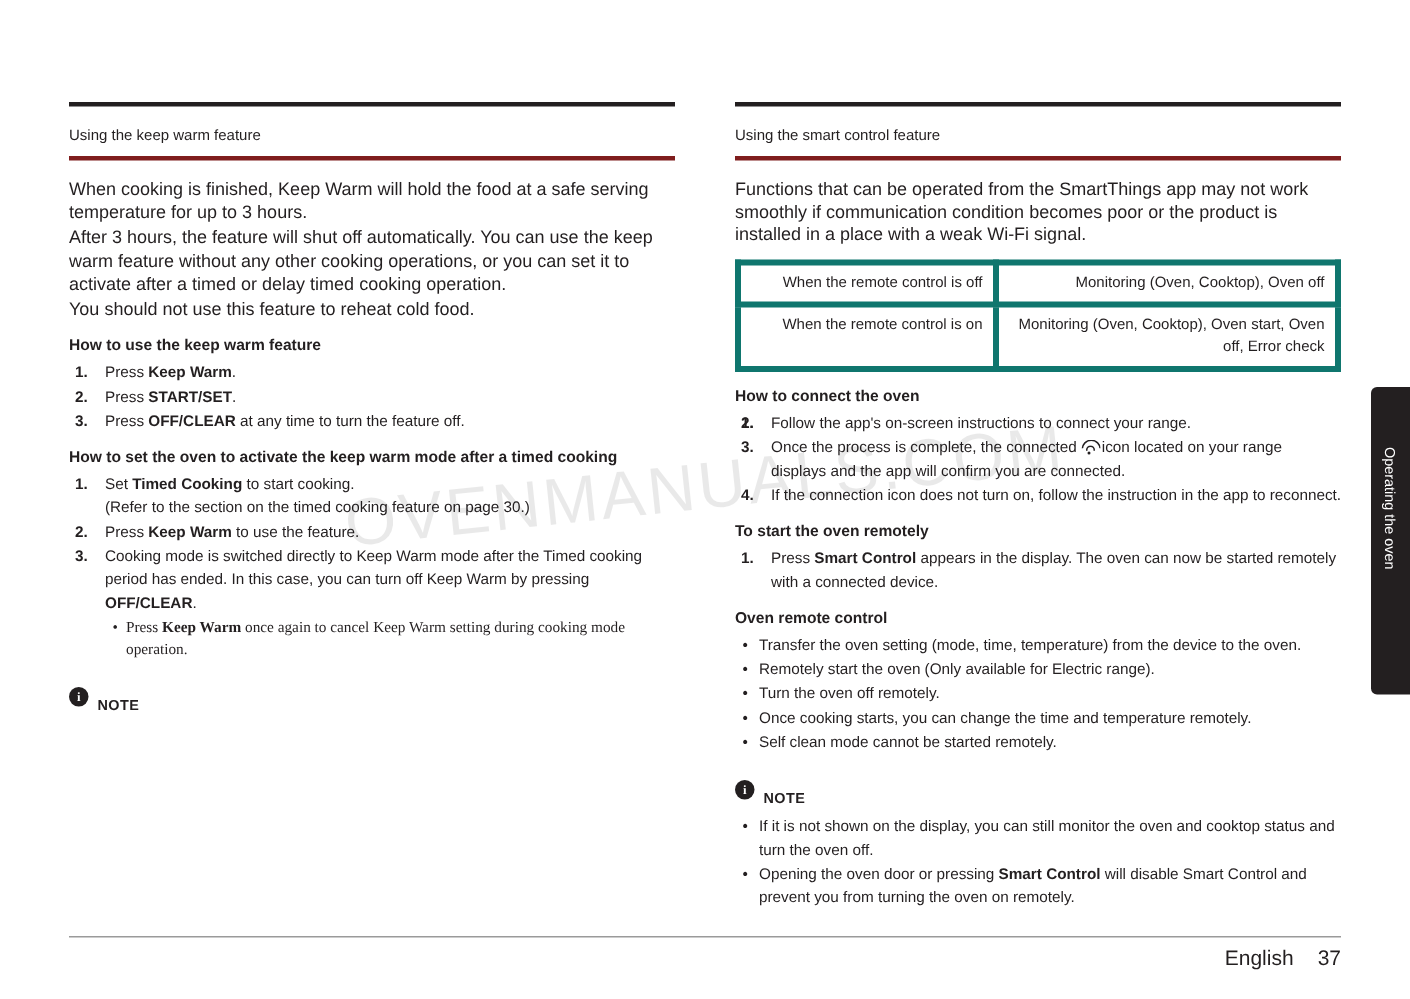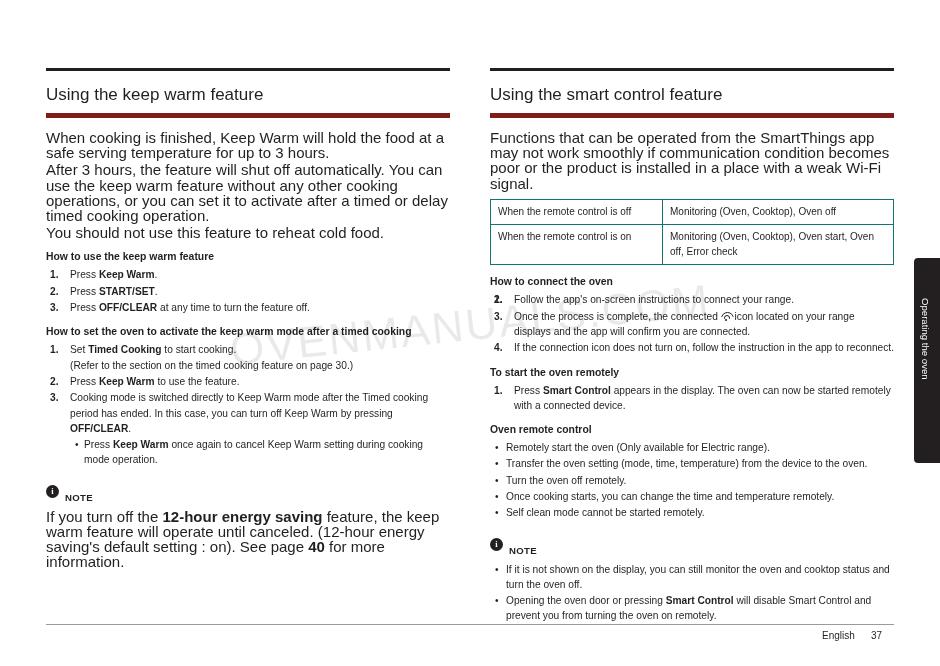--- a/index.html
+++ b/index.html
@@ -39,29 +39,29 @@
     display: flex;
     gap: 40px;
   }
   .col { width: 404px; position: relative; }
   .rule-top {
     height: 3px;
     background: #231f20;
     margin-bottom: 14px;
   }
   h1.section-title {
-    font-size: 17px;
+    font-size: 10px;
     font-weight: 400;
     margin: 0 0 6px 0;
     padding-bottom: 8px;
-    border-bottom: 5px solid #7f1d1d;
+    border-bottom: 3px solid #7f1d1d;
     color: #231f20;
   }
   p.body, .body {
-    font-size: 15px;
+    font-size: 12px;
     line-height: 15.2px;
     margin: 0 0 2px 0;
     color: #231f20;
   }
   .spacer-6 { height: 6px; }
   h2.sub {
     font-size: 10.4px;
     font-weight: bold;
     margin: 11px 0 5px 0;
     color: #231f20;
@@ -89,21 +89,21 @@
     position: relative;
     padding-left: 16px;
     font-size: 10.2px;
     line-height: 15.3px;
     margin-bottom: 1px;
   }
   ul.bul > li:before {
     content: "•";
     position: absolute; left: 5px; top: 0;
   }
-  ul.bul.indent { margin-left: 24px; }
+  ul.bul.indent { margin-left: 24px; font-family: Liberation Serif, serif; }
   ul.bul.indent > li { padding-left: 14px; }
   b { font-weight: bold; }
   .note-head {
     display: flex; align-items: center;
     gap: 6px;
     margin: 12px 0 6px 0;
   }
   .note-icon {
     width: 13px; height: 13px;
     border-radius: 50%;
@@ -121,24 +121,25 @@
     letter-spacing: 0.3px;
     margin-top: 12px;
   }
   table.remote {
     border-collapse: collapse;
     width: 100%;
     margin-top: 8px;
     font-size: 10px;
   }
   table.remote td {
-    border: 1px solid #0f766e;
+    border: 4px solid #0f766e;
     padding: 5px 7px;
     line-height: 14.5px;
     vertical-align: top;
+    text-align: right;
   }
   table.remote td.left { width: 172px; }
   .tab {
     position: absolute;
     right: 0; top: 258px;
     width: 26px; height: 205px;
     background: #231f20;
     border-radius: 4px 0 0 4px;
   }
   .tab span {
@@ -158,22 +159,22 @@
     height: 20px;
   }
   .footer .line {
     height: 1px;
     background: #9a9a9a;
     position: absolute;
     left: 0; right: 0; top: 0;
   }
   .footer .txt {
     position: absolute;
-    right: 12px; top: 6px;
-    font-size: 10px;
+    right: 0; top: 6px;
+    font-size: 14px;
   }
   .footer .pg { margin-left: 16px; }
   .wifi {
     display: inline-block;
     width: 11px; height: 9px;
     position: relative;
     vertical-align: -1px;
   }
   .wifi:before {
     content: "";
@@ -254,21 +255,20 @@
       <ul class="bul indent">
         <li>
           <span>Press </span><b>Keep Warm</b><span> once again to cancel Keep Warm setting during cooking mode operation.</span>
         </li>
       </ul>
 
       <div class="note-head">
         <span class="note-icon">i</span>
         <span class="note-label">NOTE</span>
       </div>
-      <p class="body"><span>If you turn off the </span><b>12-hour energy saving</b><span> feature, the keep warm feature will operate until canceled. (12-hour energy saving's default setting : on). See page </span><b>40</b><span> for more information.</span></p>
     </div>
 
     <div class="col">
       <div class="rule-top"></div>
       <h1 class="section-title">Using the smart control feature</h1>
 
       <div class="spacer-6"></div>
       <p class="body">Functions that can be operated from the SmartThings app may not work smoothly if communication condition becomes poor or the product is installed in a place with a weak Wi-Fi signal.</p>
 
       <table class="remote">
@@ -306,22 +306,22 @@
       <h2 class="sub">To start the oven remotely</h2>
       <ol class="num">
         <li>
           <span class="n">1.</span>
           <span>Press </span><b>Smart Control</b><span> appears in the display. The oven can now be started remotely with a connected device.</span>
         </li>
       </ol>
 
       <h2 class="sub">Oven remote control</h2>
       <ul class="bul">
+        <li>Transfer the oven setting (mode, time, temperature) from the device to the oven.</li>
         <li>Remotely start the oven (Only available for Electric range).</li>
-        <li>Transfer the oven setting (mode, time, temperature) from the device to the oven.</li>
         <li>Turn the oven off remotely.</li>
         <li>Once cooking starts, you can change the time and temperature remotely.</li>
         <li>Self clean mode cannot be started remotely.</li>
       </ul>
 
       <div class="note-head">
         <span class="note-icon">i</span>
         <span class="note-label">NOTE</span>
       </div>
       <ul class="bul">

